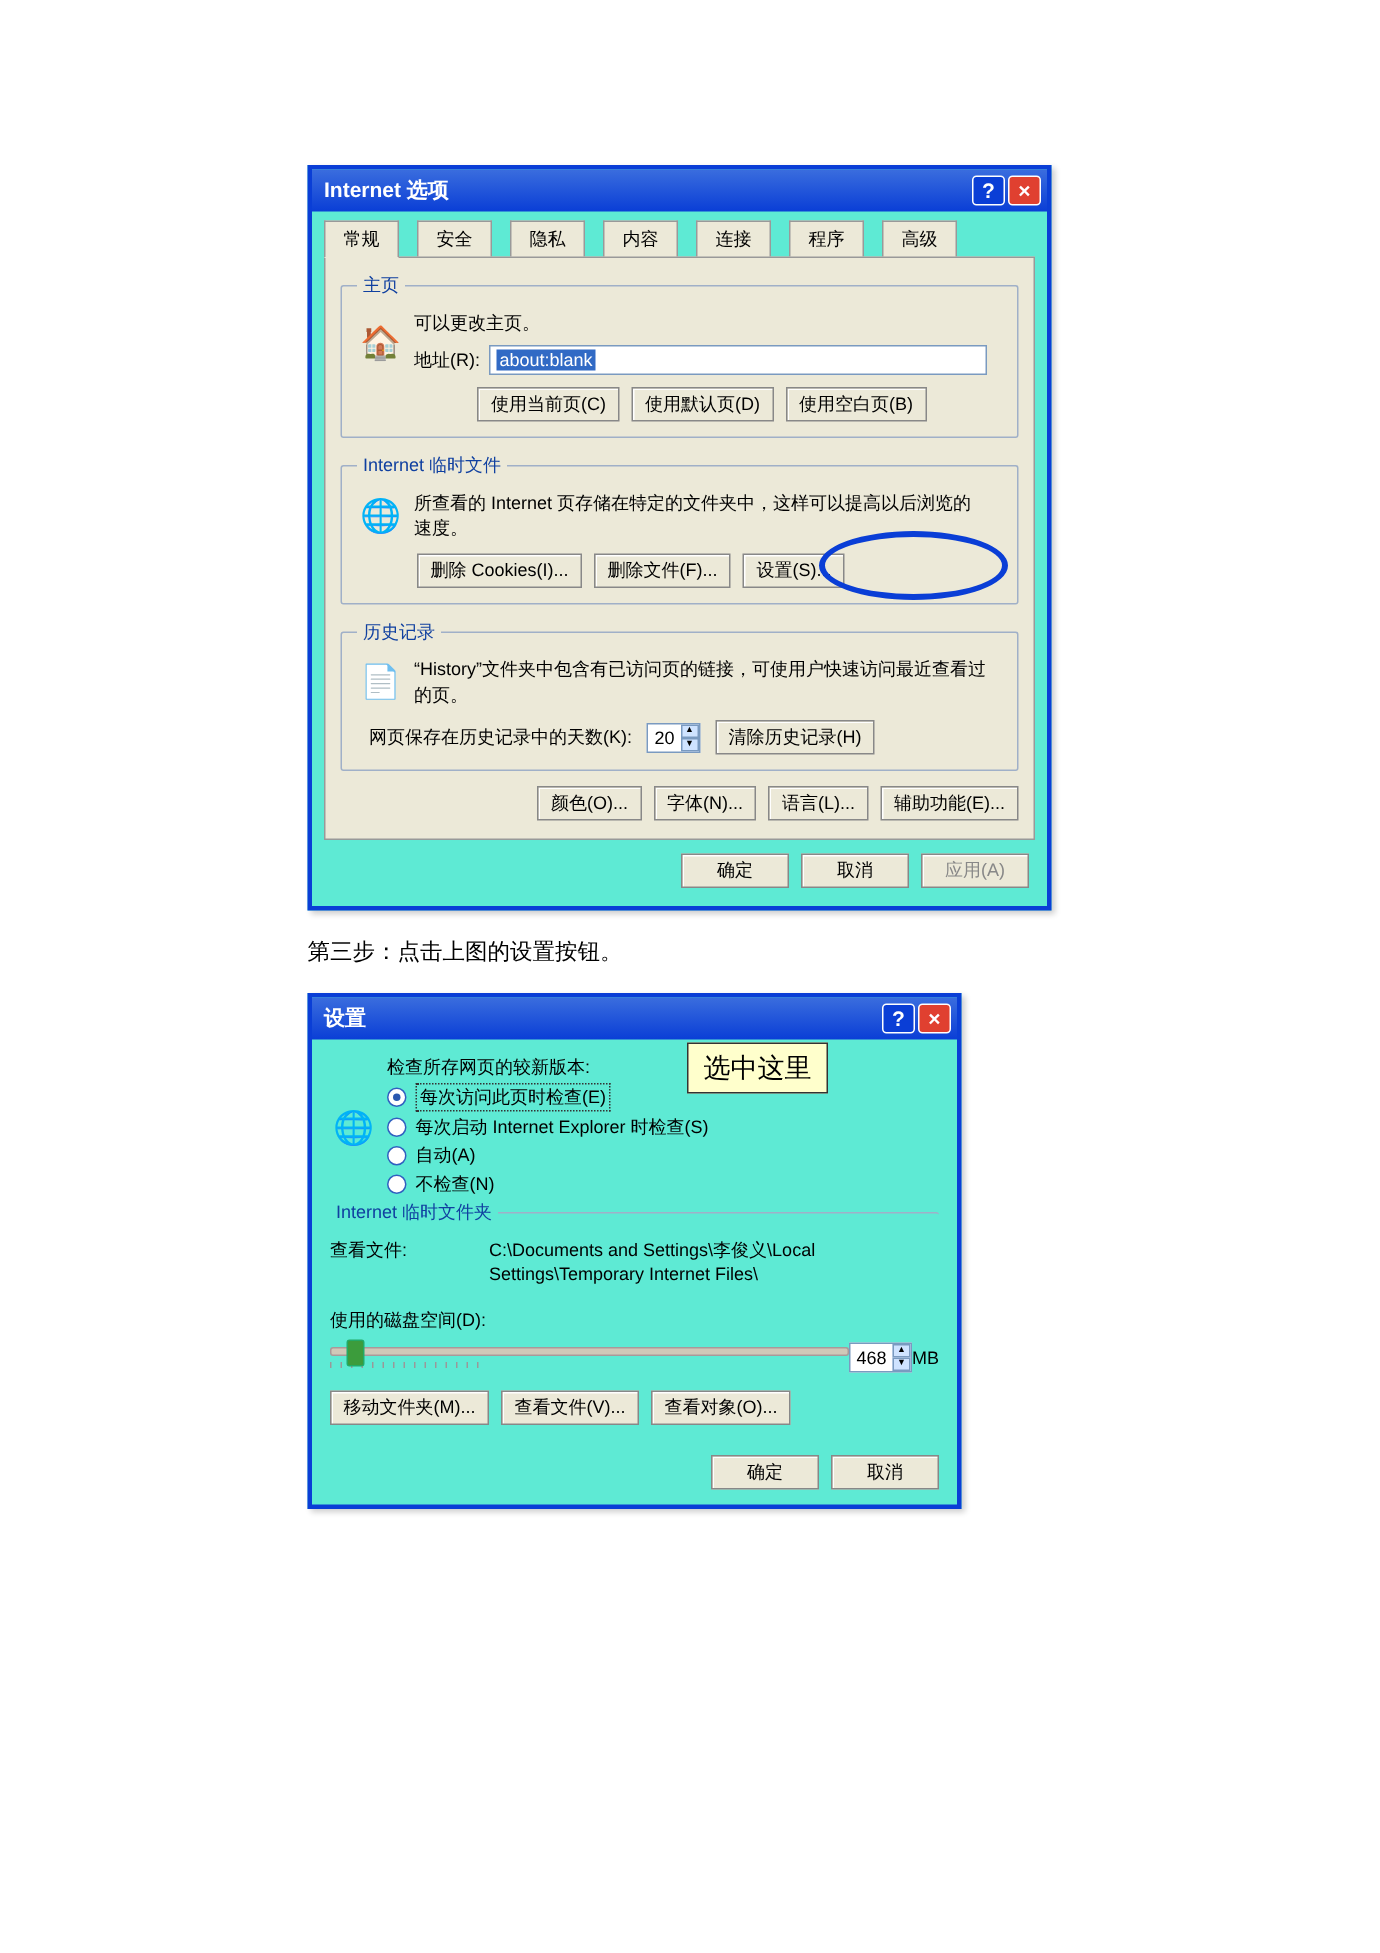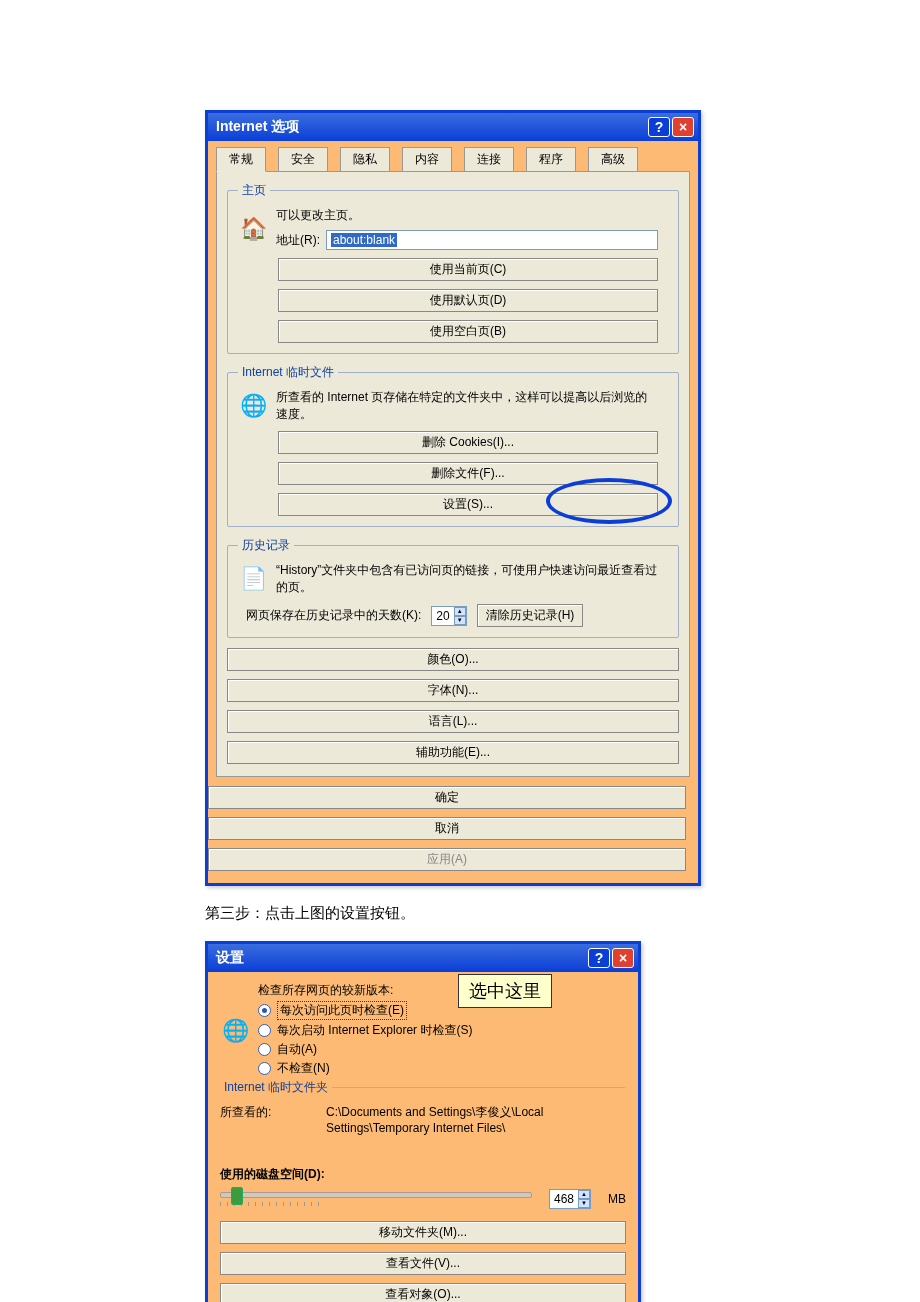--- a/index.html
+++ b/index.html
@@ -6,21 +6,21 @@
     margin: 0;
     font-family: "Microsoft YaHei", "SimSun", sans-serif;
     font-size: 12px;
     background: #fff;
     padding: 110px 0 0 205px;
     width: 920px;
     box-sizing: border-box;
   }
   .dialog {
     border: 3px solid #0a3ed6;
-    background: #fdba74;
+    background: #5eead4;
     box-shadow: 2px 2px 4px rgba(0,0,0,0.2);
     margin-bottom: 18px;
   }
   .titlebar {
     background: linear-gradient(#3a6dde, #0a3ed6);
     color: #fff;
     font-weight: bold;
     padding: 4px 4px 4px 8px;
     display: flex;
     align-items: center;
@@ -79,21 +79,21 @@
     border:1px solid #888;
     background:#ece9d8;
     padding:2px 8px;
     font-family:inherit;
     font-size:12px;
     box-shadow:1px 1px 0 #fff inset;
     cursor:default;
     white-space:nowrap;
   }
   .btn.disabled { color:#888; }
-  .btnrow { display:flex; gap:8px; justify-content:flex-start; margin-top:8px; flex-wrap:wrap;flex-direction:column; }
+  .btnrow { display:flex; gap:8px; justify-content:flex-start; margin-top:8px; flex-wrap:wrap; }
   .btnrow.right { justify-content:flex-end; }
   .spin {
     border:1px solid #7a9ac0; background:#fff;
     display:inline-flex; align-items:center;
     padding:0 0 0 4px;
   }
   .spin .arrows { display:flex; flex-direction:column; margin-left:4px; }
   .spin .arrows span { font-size:6px; line-height:7px; background:#cfe3ff; border:1px solid #7a9ac0; padding:0 2px; }
   .highlight-oval {
     position:absolute;
@@ -241,25 +241,25 @@
         <div class="radio-row">
           <span class="radio"></span>
           <span>不检查(N)</span>
         </div>
       </div>
     </div>
 
     <fieldset style="border-left:none;border-right:none;border-bottom:none; padding-left:0;padding-right:0;">
       <legend>Internet 临时文件夹</legend>
       <div class="row" style="align-items:flex-start;">
-        <span style="width:100px;">所查看的:</span>
+        <span style="width:100px;">查看文件:</span>
         <span style="flex:1;">C:\Documents and Settings\李俊义\Local Settings\Temporary Internet Files\</span>
       </div>
-      <div style="margin-top:31px;font-weight:bold;">使用的磁盘空间(D):</div>
-      <div class="row" style="margin-top:6px; gap:17px;">
+      <div style="margin-top:16px;">使用的磁盘空间(D):</div>
+      <div class="row" style="margin-top:6px; gap:0;">
         <div style="flex:1;">
           <div class="slider-track">
             <div class="slider-thumb"></div>
           </div>
           <div class="ticks">
               <span></span>
               <span></span>
               <span></span>
               <span></span>
               <span></span>

